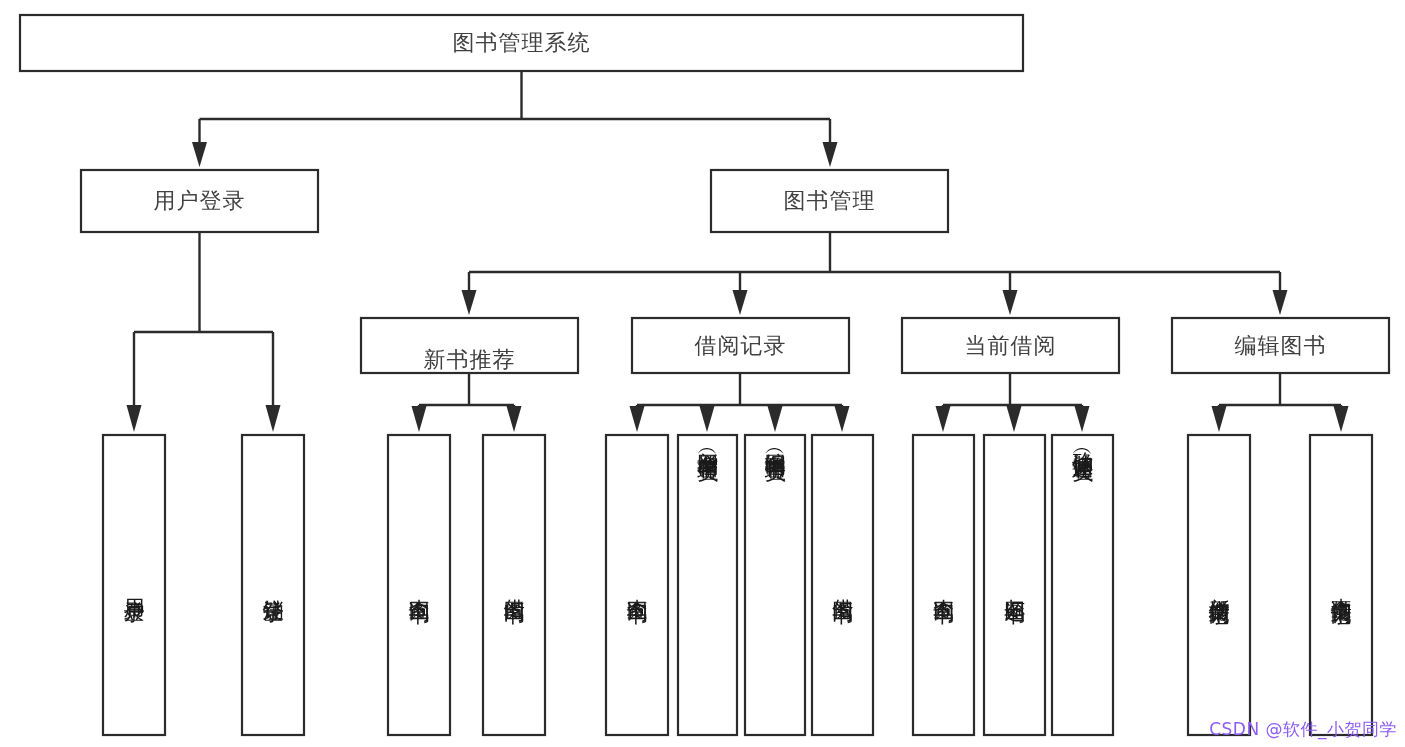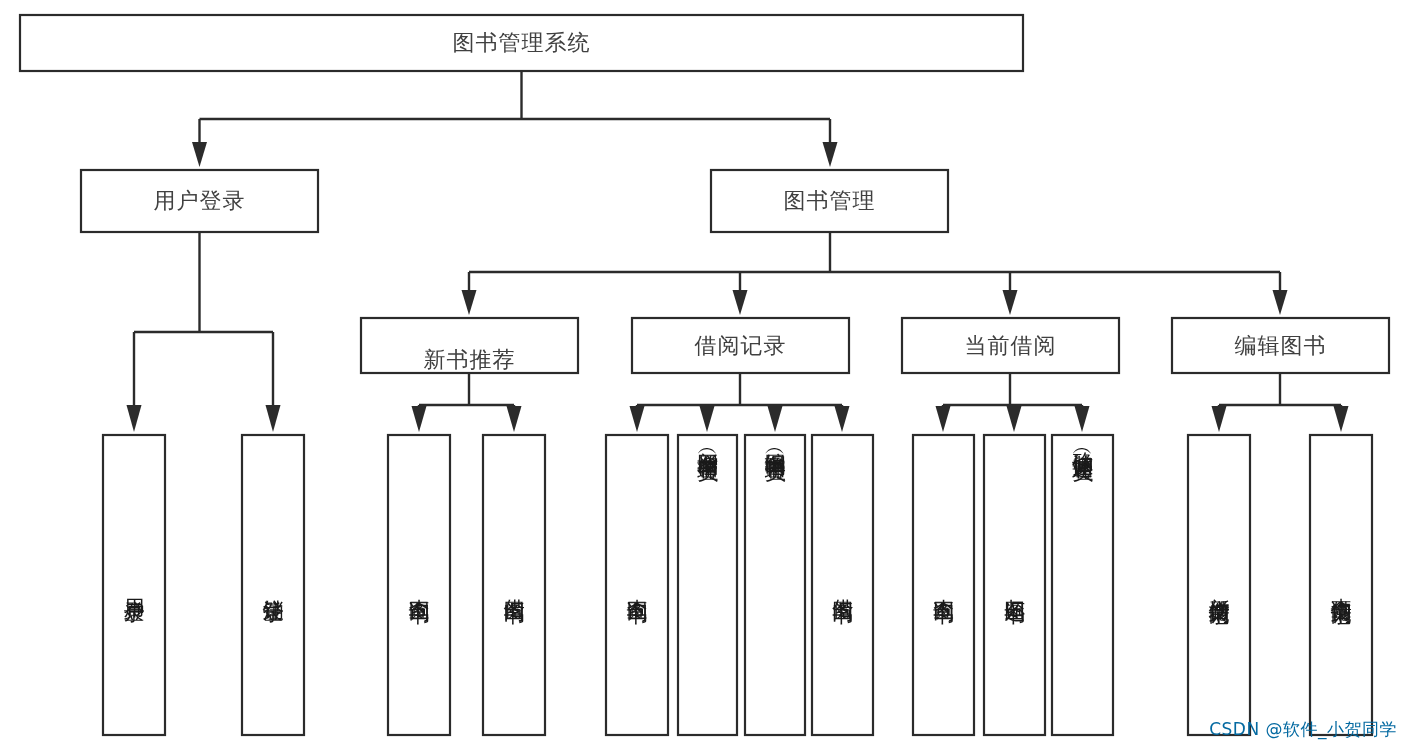--- a/index.html
+++ b/index.html
@@ -73,21 +73,21 @@
     color: #404040;
     white-space: nowrap;
     letter-spacing: 1px;
   }
   #watermark {
     position: absolute;
     right: 8px;
     bottom: 6px;
     font-family: "DejaVu Sans", "Liberation Sans", sans-serif;
     font-size: 17px;
-    color: #0369a1;
+    color: #8b5cf6;
     white-space: nowrap;
     letter-spacing: 0.5px;
   }
 </style>
 </head>
 <body>
 
 <div id="diagram-root">
 
   <svg id="tree-svg" viewBox="0 0 1405 747">

